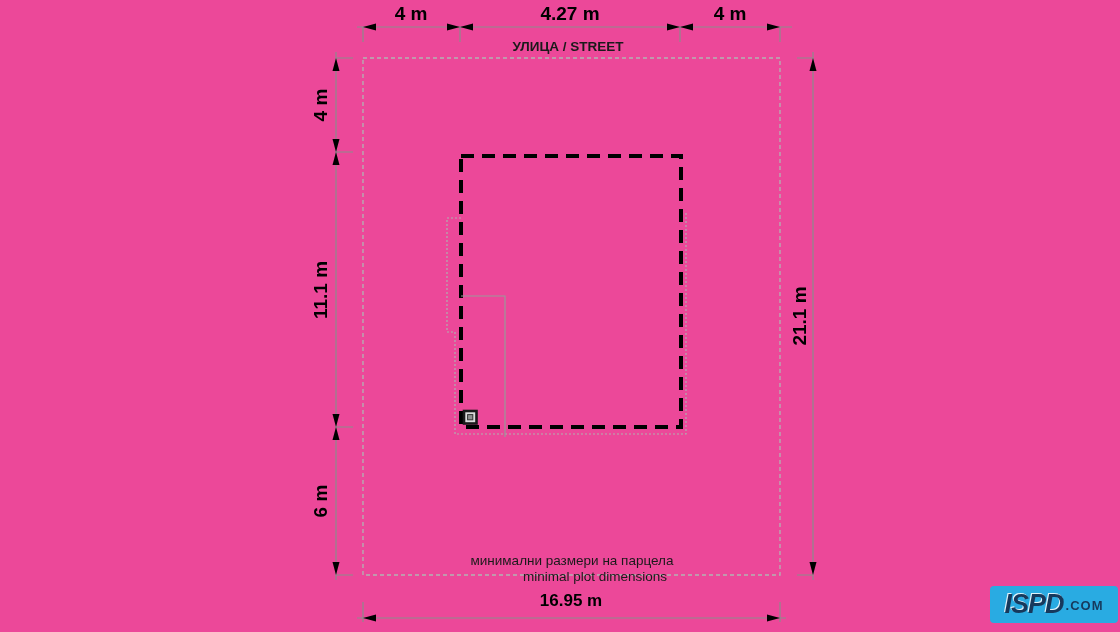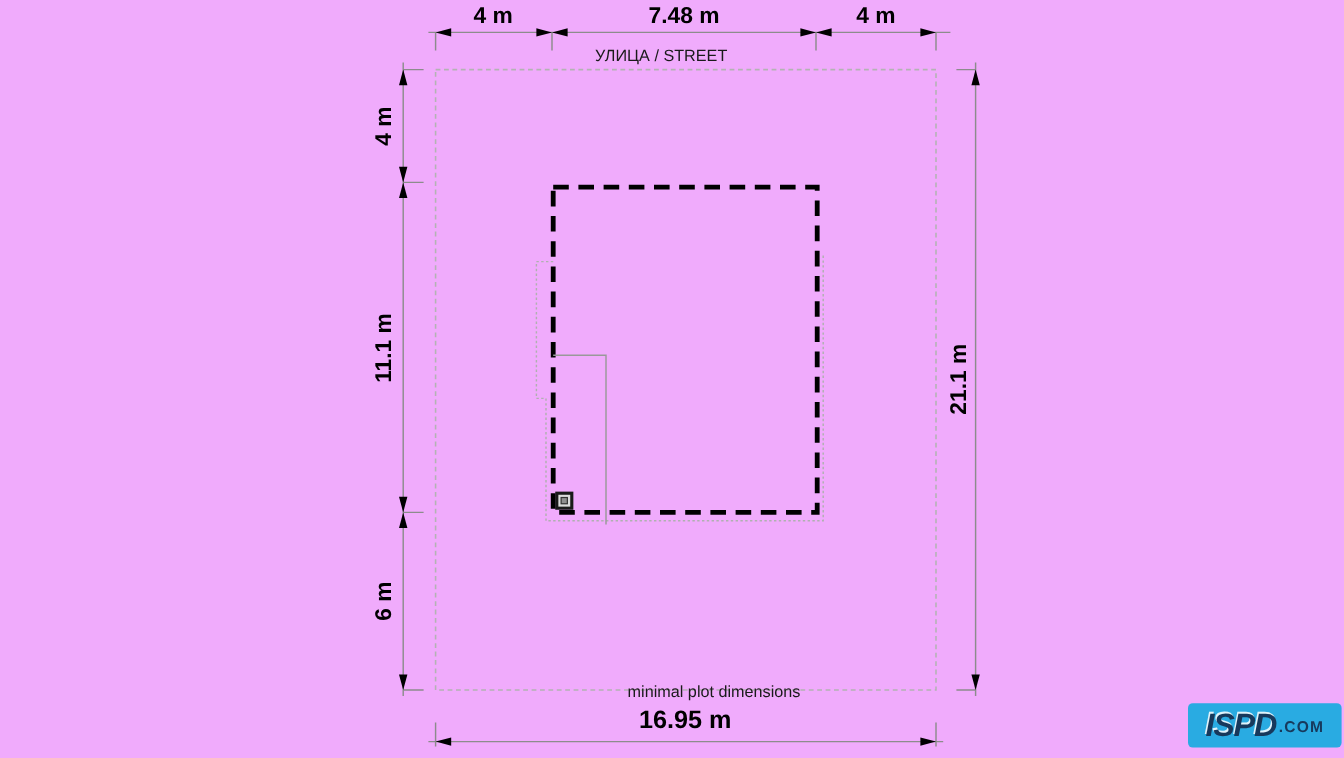--- a/index.html
+++ b/index.html
@@ -1,24 +1,24 @@
 <!DOCTYPE html>
 <html><head>
 <meta charset="utf-8">
 <style>
   html,body{margin:0;padding:0;background:#ffffff;}
   #canvas{
-    position:relative;width:1120px;height:632px;background:#f0abfc;
+    position:relative;width:1120px;height:632px;background:#ec4899;
     font-family:"Liberation Sans",sans-serif;overflow:hidden;
   }
   #plan-svg{position:absolute;left:0;top:0;}
   .lbl{position:absolute;white-space:nowrap;color:#000;}
   .dim-h{font-weight:bold;font-size:19px;transform:translate(-50%,-50%);}
   .dim-v{font-weight:bold;font-size:19px;transform:translate(-50%,-50%) rotate(-90deg);}
-  .dim-big{font-weight:bold;font-size:21px;transform:translate(-50%,-50%);}
+  .dim-big{font-weight:bold;font-size:17px;transform:translate(-50%,-50%);}
   .note{font-size:13.5px;color:#1a1a1a;transform:translate(-50%,-50%);}
   #logo{
     position:absolute;left:990px;top:586px;width:128px;height:37px;
     border-radius:4px;display:flex;align-items:center;justify-content:center;
   }
   #logo .brand{
     font-weight:bold;font-style:italic;font-size:27px;letter-spacing:-1px;
     text-shadow:-1px -1px 0 rgba(255,255,255,0.85);
   }
   #logo .suffix{font-size:13px;letter-spacing:1px;margin-left:2px;margin-top:2px;font-weight:bold;}
@@ -76,31 +76,32 @@
 
       <polygon points="813,58 809.5,71 816.5,71"></polygon>
       <polygon points="813,575 809.5,562 816.5,562"></polygon>
 
       <polygon points="363,618 376,614.5 376,621.5"></polygon>
       <polygon points="780,618 767,614.5 767,621.5"></polygon>
     </g>
   </svg>
 
   <div class="lbl dim-h" style="left:411px;top:14px;">4 m</div>
-  <div class="lbl dim-h" style="left:570px;top:14px;">7.48 m</div>
+  <div class="lbl dim-h" style="left:570px;top:14px;">4.27 m</div>
   <div class="lbl dim-h" style="left:730px;top:14px;">4 m</div>
 
-  <div class="lbl note" style="left:551px;top:46px;">УЛИЦА / STREET</div>
+  <div class="lbl note" style="left:568px;top:46px;font-weight:bold;">УЛИЦА / STREET</div>
 
   <div class="lbl dim-v" style="left:321px;top:105px;">4 m</div>
   <div class="lbl dim-v" style="left:321px;top:290px;">11.1 m</div>
   <div class="lbl dim-v" style="left:321px;top:501px;">6 m</div>
 
   <div class="lbl dim-v" style="left:800px;top:316px;">21.1 m</div>
 
+  <div class="lbl note" style="left:572px;top:560px;">минимални размери на парцела</div>
   <div class="lbl note" style="left:595px;top:576px;">minimal plot dimensions</div>
 
   <div class="lbl dim-big" style="left:571px;top:601px;">16.95 m</div>
 
   <div id="logo" style="background: rgb(41, 171, 226);">
     <span class="brand" style="color: rgb(23, 57, 92);">ISPD</span>
     <span class="suffix" style="color: rgb(23, 57, 92);">.COM</span>
   </div>
 
 </div>

